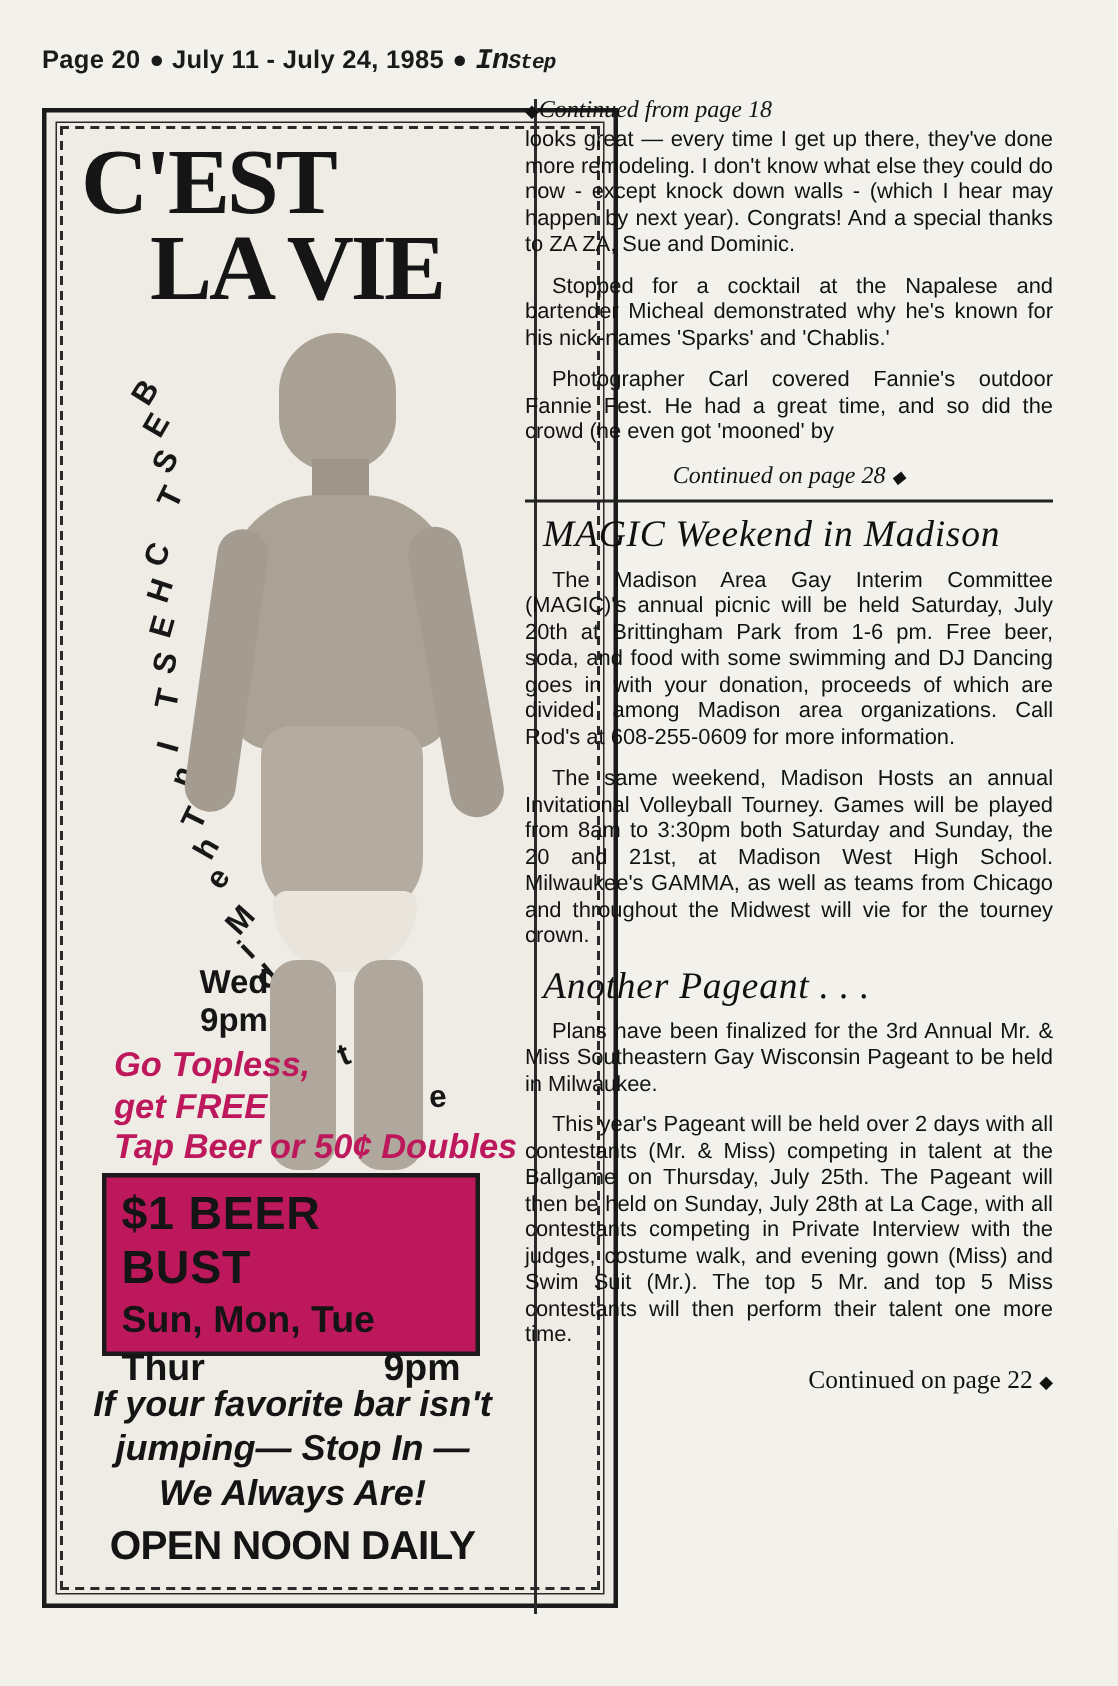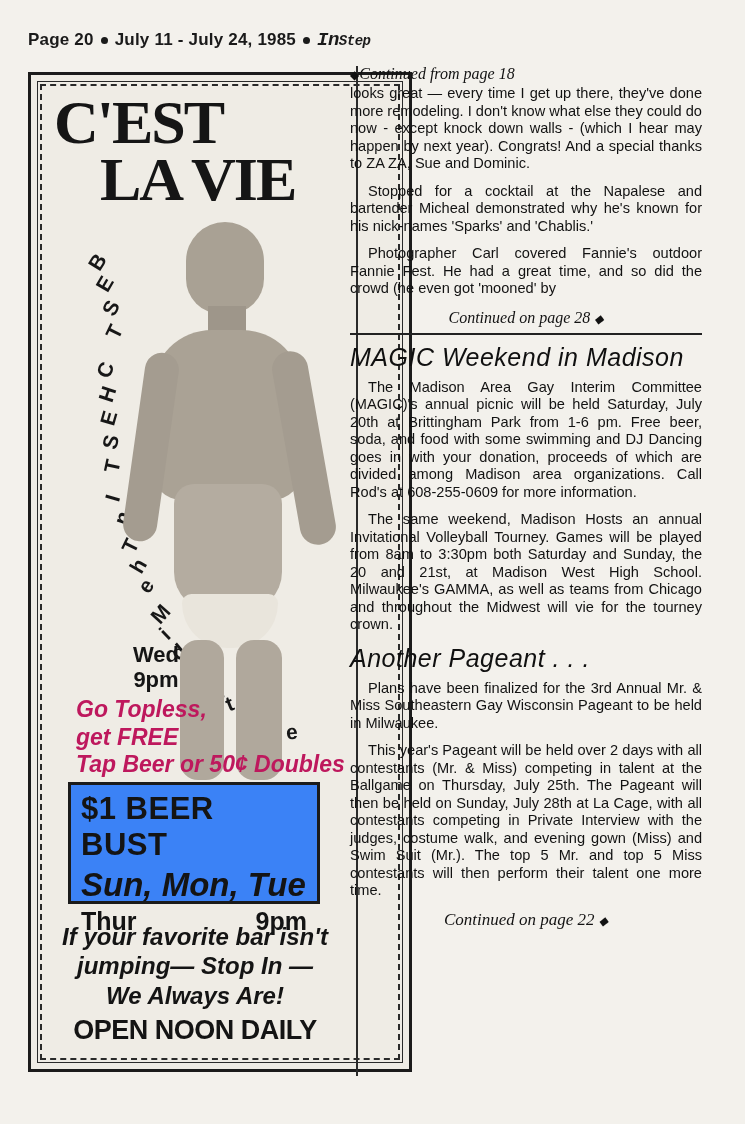--- a/index.html
+++ b/index.html
@@ -145,30 +145,30 @@
     color: #be185d;
   }
   .ad-topless .line3 { font-style: italic; }
 
   .beer-box {
     position: absolute;
     left: 30px;
     top: 700px;
     width: 252px;
     height: 122px;
-    background: #3b82f6;
+    background: #be185d;
     border: 3px solid #1b1b1b;
     box-sizing: border-box;
     padding: 6px 10px;
     font-family: "Liberation Sans", sans-serif;
     font-weight: bold;
     color: #141414;
   }
   .beer-box .l1 { font-size: 31px; letter-spacing: .5px; }
-  .beer-box .l2 { font-size: 33px; margin-top: 3px; font-style: italic; }
+  .beer-box .l2 { font-size: 25px; margin-top: 3px; }
   .beer-box .l3 { font-size: 25px; margin-top: 3px; display:flex; justify-content: space-between;}
 
   .ad-bottom {
     position: absolute;
     left: 16px;
     top: 840px;
     width: 282px;
     text-align: center;
     font-family: "Liberation Sans", sans-serif;
     font-weight: bold;
@@ -225,34 +225,33 @@
     font-size: 16px;
     text-align: center;
     margin: 0 0 6px 0;
   }
   hr.sep {
     border: 0;
     border-top: 2px solid #222;
     margin: 4px 0 8px 0;
   }
   h2.head {
-    font-family: Liberation Sans, sans-serif;
+    font-family: Liberation Serif, serif;
     font-style: italic;
     font-weight: normal;
     font-size: 25px;
     line-height: 1.12;
     letter-spacing: .5px;
-    margin: 2px 0 8px 0;
+    margin: 2px 0 8px 12px;
     color: #101010;
   }
   .contto-final {
     font-family: "Liberation Serif", serif;
-    font-style: italic;
     font-size: 17px;
-    text-align: center;
+    text-align: right;
     margin-top: 6px;
   }
   .tri { font-size: 12px; }
 </style>
 </head>
 <body>
 
 <div class="page">
 
   <div class="masthead">

